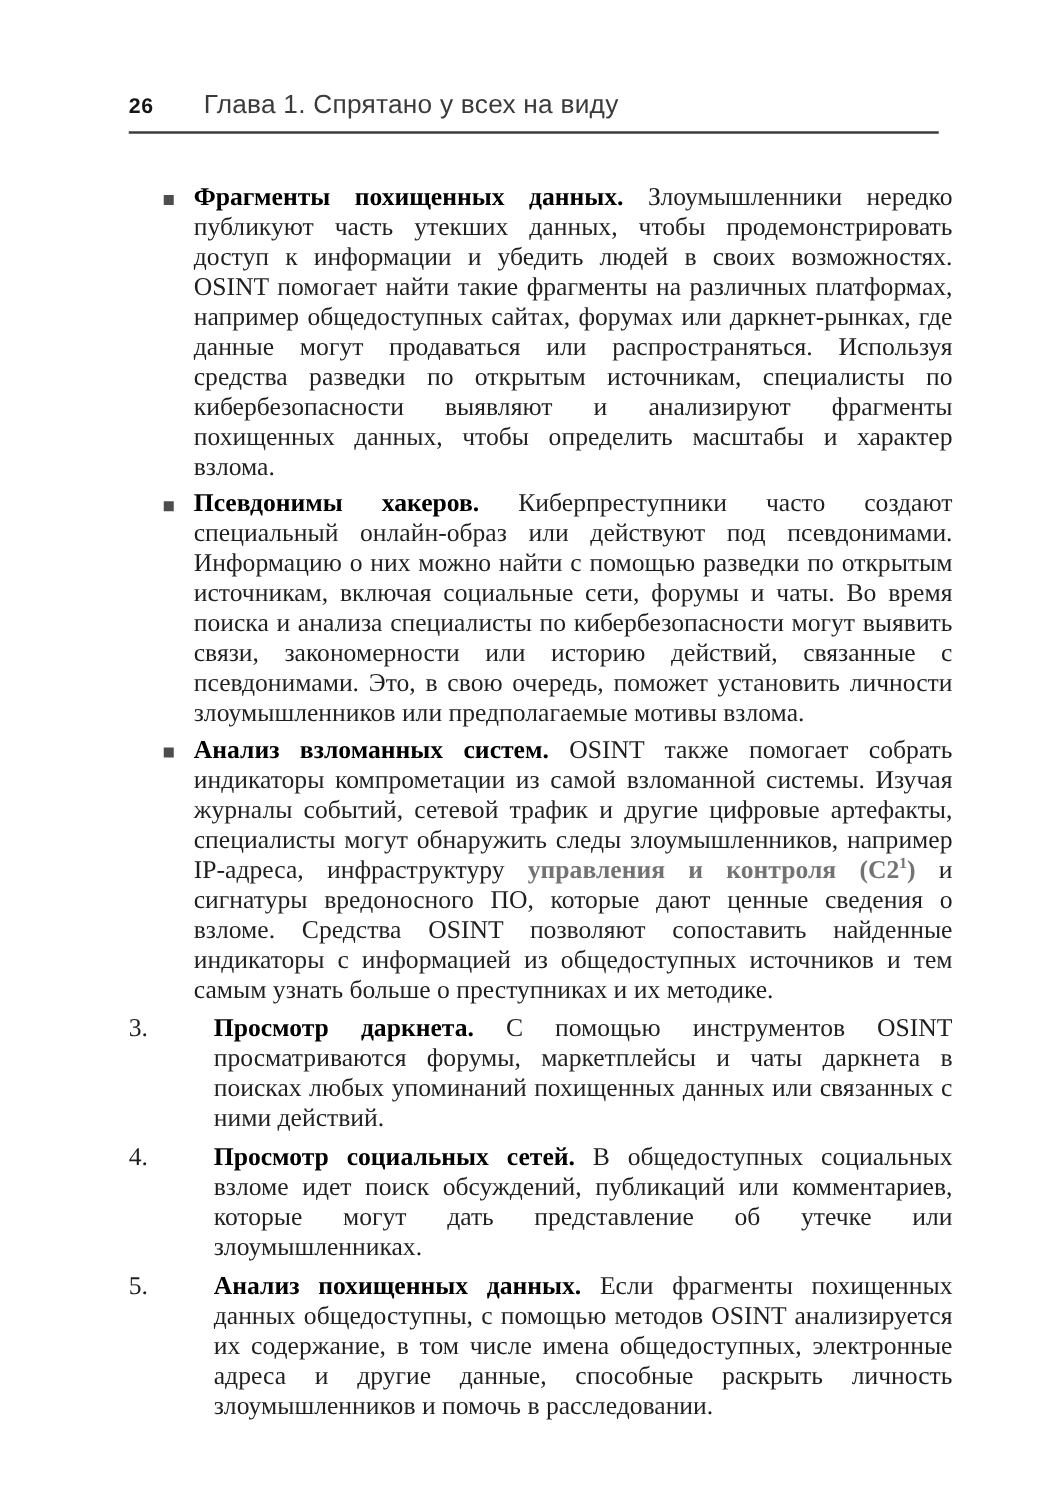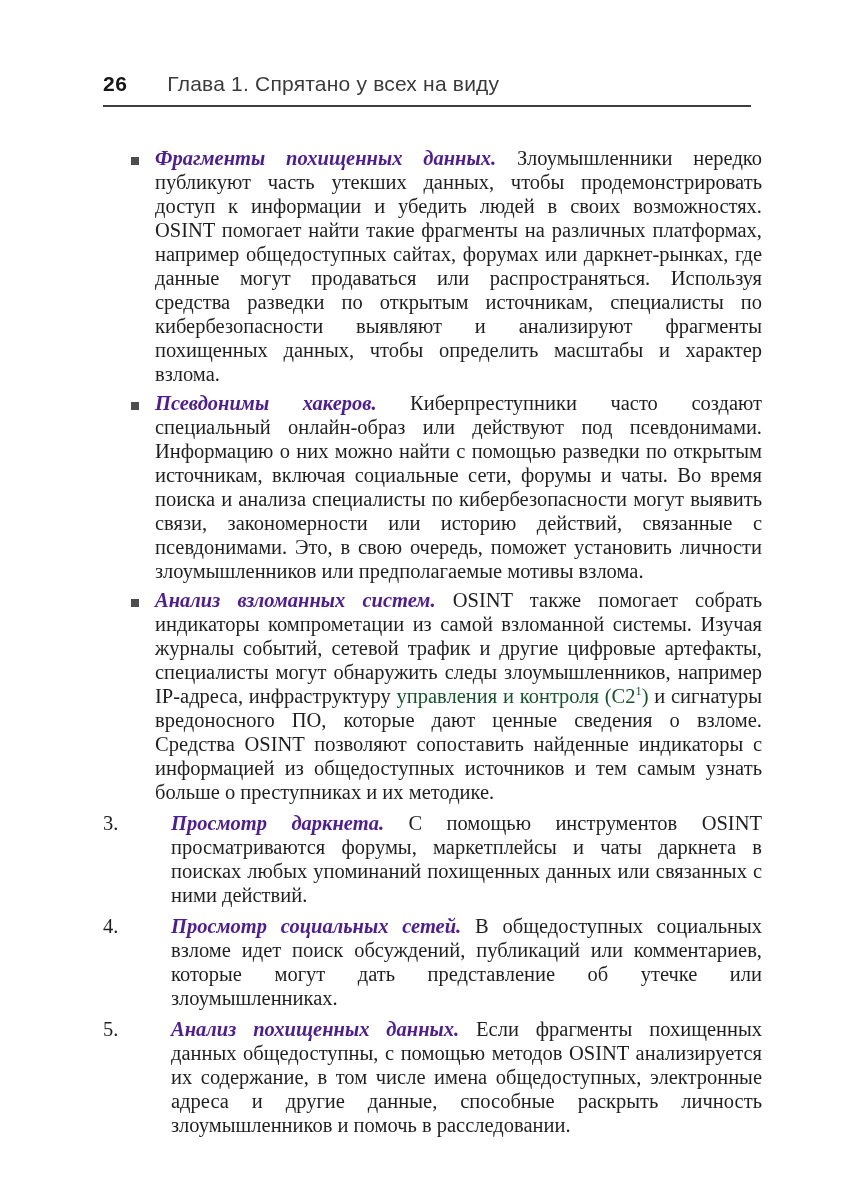--- a/index.html
+++ b/index.html
@@ -24,21 +24,21 @@
     top: 72px;
     left: 103px;
     width: 648px;
     border-bottom: 2px solid #3d3d3d;
     padding-bottom: 9px;
     display: flex;
     align-items: baseline;
     font-family: "Liberation Sans", "DejaVu Sans", sans-serif;
   }
   .page-number {
-    font-size: 21px;
+    font-size: 17px;
     font-weight: 700;
     color: #161616;
     letter-spacing: 0.5px;
   }
   .chapter-title {
     font-size: 21px;
     font-weight: 400;
     color: #3b3b3b;
     margin-left: 40px;
     letter-spacing: 0.2px;
@@ -51,26 +51,25 @@
     left: 103px;
     width: 659px;
     font-size: 20.5px;
     line-height: 24px;
   }
   .item-text {
     text-align: justify;
   }
   .lead {
     font-weight: 700;
-    color: #4c1d95;
-    font-style: italic;
+    color: #000000;
   }
   .inline-bold {
-    font-weight: 400;
-    color: #14532d;
+    font-weight: 700;
+    color: #737373;
   }
   sup {
     font-size: 60%;
     line-height: 0;
     vertical-align: super;
   }
 
   
   .bullet-item {
     display: flex;

